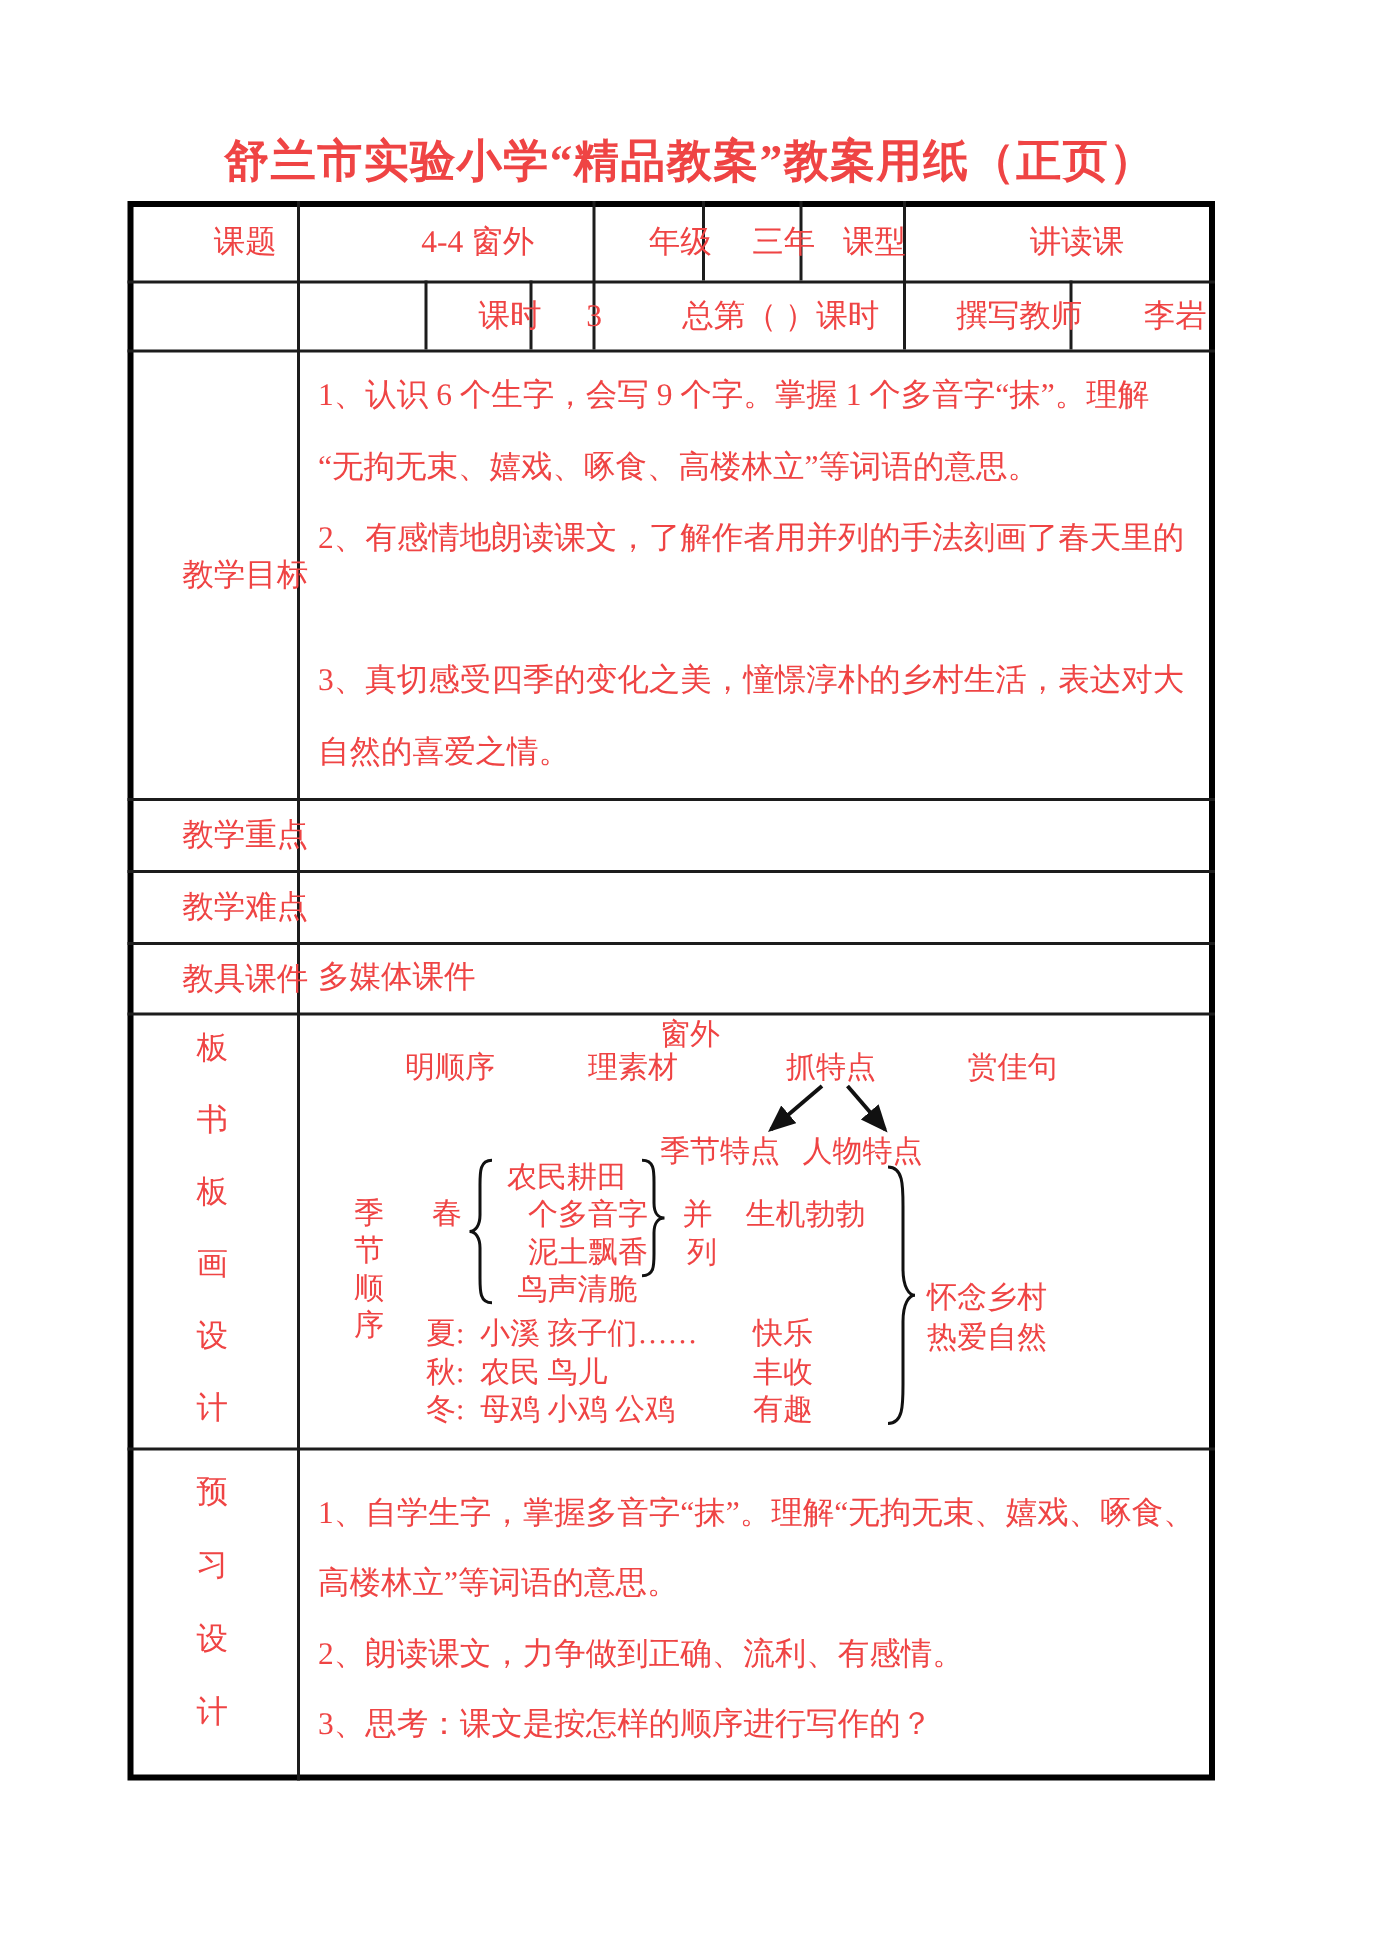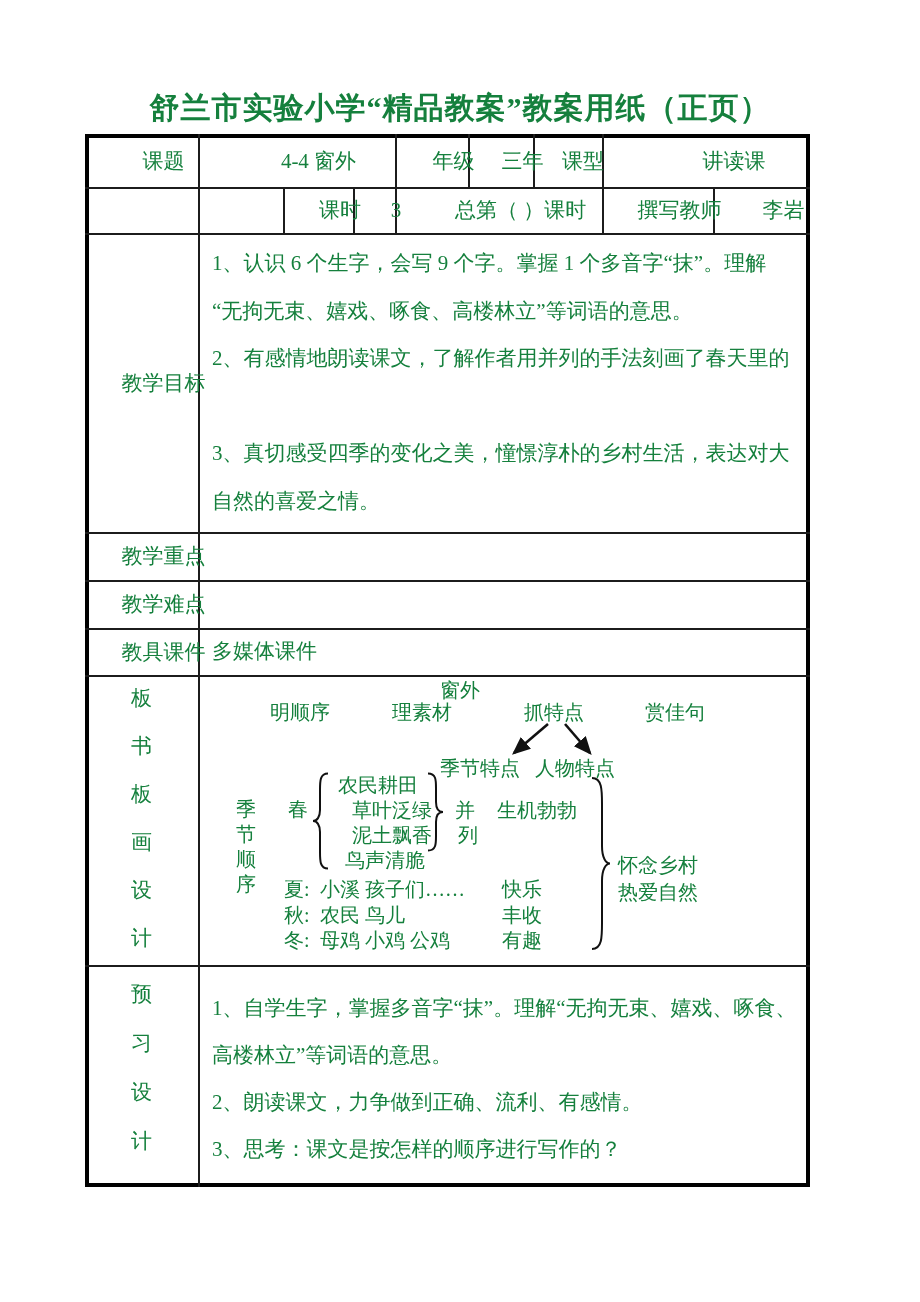--- a/index.html
+++ b/index.html
@@ -1,21 +1,21 @@
 <!DOCTYPE html>
 <html><head>
 <meta charset="utf-8">
 <style>
   html,body { margin:0; padding:0; background:#ffffff; }
   .sheet {
     position:relative;
     width:920px; height:1302px;
     background:#ffffff;
     font-family:"Liberation Serif","DejaVu Serif",serif;
-    color:#15803d;
+    color:#ef4444;
     overflow:hidden;
   }
   .title {
     position:absolute; left:0; top:90px; width:920px;
     text-align:center; font-size:30px; font-weight:bold;
     letter-spacing:1px; line-height:36px;
   }
   .frame {
     position:absolute; left:85px; top:134px; width:725px; height:1053px;
     border:4px solid #000; box-sizing:border-box;
@@ -54,21 +54,21 @@
   <div class="vline" style="left:468px;top:134px;height:53px"></div>
   <div class="vline" style="left:533px;top:134px;height:53px"></div>
   <div class="vline" style="left:602px;top:134px;height:99px"></div>
   <div class="vline" style="left:713px;top:187px;height:46px"></div>
 
   <div class="cell" style="left:85px;top:134px;width:113px;height:53px">课题</div>
   <div class="cell" style="left:198px;top:134px;width:197px;height:53px">4-4 窗外</div>
   <div class="cell" style="left:395px;top:134px;width:73px;height:53px">年级</div>
   <div class="cell" style="left:468px;top:134px;width:65px;height:53px">三年</div>
   <div class="cell" style="left:533px;top:134px;width:56px;height:53px">课型</div>
-  <div class="cell" style="left:618px;top:134px;width:188px;height:53px">讲读课</div>
+  <div class="cell" style="left:602px;top:134px;width:188px;height:53px">讲读课</div>
 
   <div class="cell" style="left:198px;top:187px;width:85px;height:46px"></div>
   <div class="cell" style="left:283px;top:187px;width:70px;height:46px">课时</div>
   <div class="cell" style="left:353px;top:187px;width:42px;height:46px">3</div>
   <div class="cell" style="left:395px;top:187px;width:207px;height:46px">总第（    ）课时</div>
   <div class="cell" style="left:602px;top:187px;width:111px;height:46px">撰写教师</div>
   <div class="cell" style="left:713px;top:187px;width:97px;height:46px">李岩</div>
 
   <div class="cell" style="left:85px;top:233px;width:113px;height:299px">教学目标</div>
   <div class="txt" style="left:212px;top:250px">1、认识 6 个生字，会写 9 个字。掌握 1 个多音字“抹”。理解</div>
@@ -115,21 +115,21 @@
   <div class="dg" style="left:236px;top:847px">顺</div>
   <div class="dg" style="left:236px;top:872px">序</div>
 
   <div class="dg" style="left:288px;top:797px">春</div>
 
   <svg style="left:310px;top:772px" width="22" height="98" viewBox="0 0 22 98">
     <path d="M18,1.5 C10,1.5 10,9 10,18 L10,38 C10,45 7,49 3,49 C7,49 10,53 10,60 L10,80 C10,89 10,96.5 18,96.5" fill="none" stroke="#111" stroke-width="2"></path>
   </svg>
 
   <div class="dg" style="left:338px;top:773px">农民耕田</div>
-  <div class="dg" style="left:352px;top:798px">草叶泛绿</div>
+  <div class="dg" style="left:352px;top:798px">个多音字</div>
   <div class="dg" style="left:352px;top:823px">泥土飘香</div>
   <div class="dg" style="left:345px;top:848px">鸟声清脆</div>
 
   <svg style="left:424px;top:772px" width="22" height="80" viewBox="0 0 22 80">
     <path d="M4,1.5 C12,1.5 12,8 12,16 L12,30 C12,37 15,40 19,40 C15,40 12,43 12,50 L12,64 C12,72 12,78.5 4,78.5" fill="none" stroke="#111" stroke-width="2"></path>
   </svg>
 
   <div class="dg" style="left:455px;top:798px">并</div>
   <div class="dg" style="left:458px;top:823px">列</div>
   <div class="dg" style="left:497px;top:798px">生机勃勃</div>

